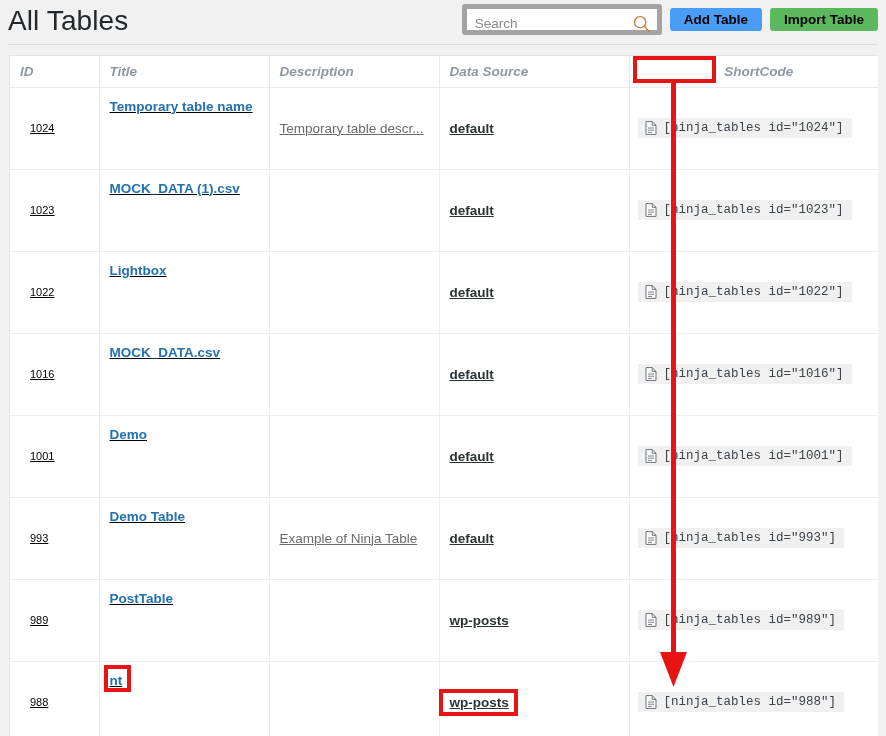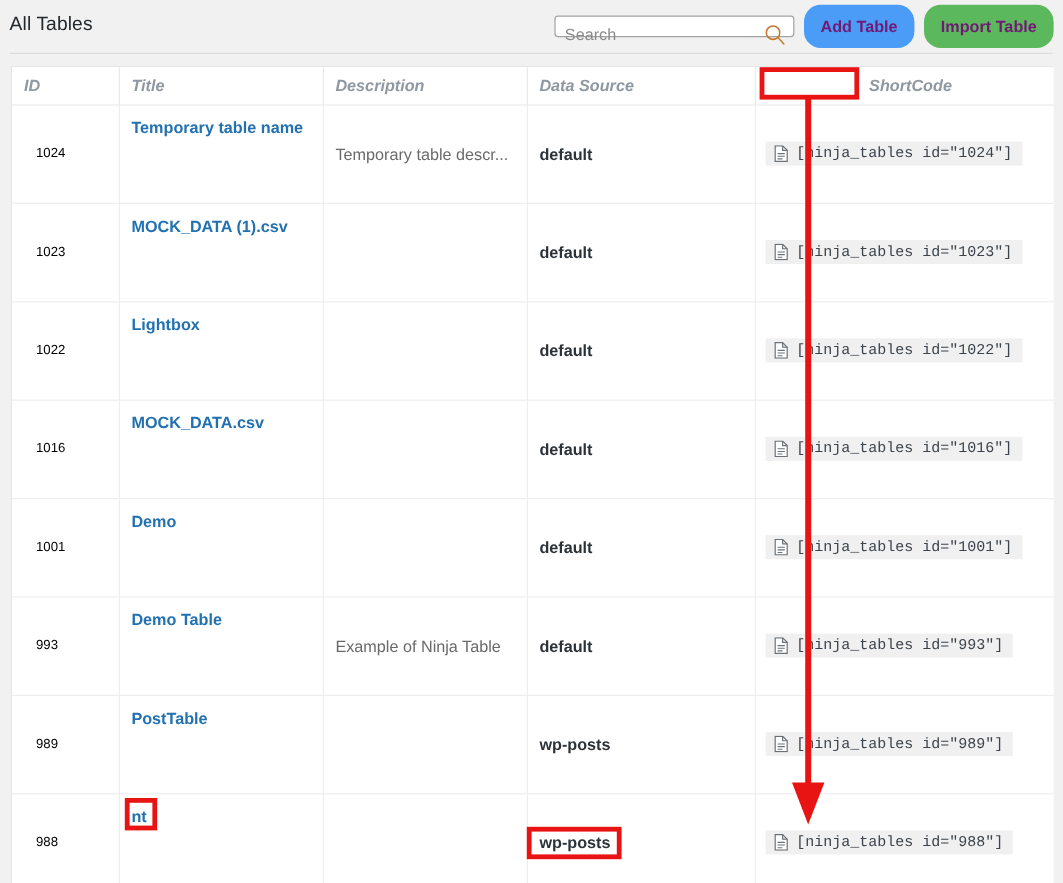--- a/index.html
+++ b/index.html
@@ -10,52 +10,52 @@
     overflow: hidden;
   }
   #root { position: relative; width: 886px; height: 736px; background: #f1f1f1; }
 
   
   .header {
     position: absolute; left: 0; top: 0; width: 886px; height: 46px;
   }
   .page-title {
     position: absolute; left: 8px; top: 6px;
-    font-size: 16px; font-weight: 400; color: #23282d;
+    font-size: 28px; font-weight: 400; color: #23282d;
     letter-spacing: 0.1px; line-height: 30px;
   }
   .header-actions {
     position: absolute; right: 8px; top: 4px;
     display: flex; align-items: center; gap: 8px;
   }
   .search-wrap {
     position: relative;
-    width: 200px; height: 18px;
+    width: 200px; height: 31px;
     background: #fff;
-    border: 1px solid #a3a3a3;
+    border: 5px solid #a3a3a3;
     border-radius: 3px;
   }
   .search-input {
     position: absolute; left: 0; top: 0;
     width: 176px; height: 29px;
     border: 0; outline: none; background: transparent;
     padding: 0 6px 0 8px;
     font-family: "Liberation Sans", sans-serif;
     font-size: 13.5px; color: #444;
   }
   .search-input::placeholder { color: #8a8a8a; opacity: 1; }
   .search-icon {
     position: absolute; right: 6px; top: 6px;
     width: 18px; height: 18px;
     display: flex; align-items: center; justify-content: center;
   }
   .btn {
-    height: 36px; padding: 0 14px;
-    border: 0; border-radius: 14px;
-    color: #701a75; font-size: 13.5px; font-weight: 700;
+    height: 23px; padding: 0 14px;
+    border: 0; border-radius: 3px;
+    color: #000000; font-size: 13.5px; font-weight: 700;
     font-family: "Liberation Sans", sans-serif;
     cursor: pointer; display: flex; align-items: center; justify-content: center;
     white-space: nowrap;
   }
   .btn-add { background: #4a9cf6; }
   .btn-import { background: #5cb85c; }
 
   .header-divider {
     position: absolute; left: 8px; top: 44px;
     width: 869px; height: 1px; background: #dcdcde;
@@ -91,20 +91,21 @@
   thead th:last-child { border-right: 0; text-align: center; }
 
   tbody td {
     height: 82px;
     vertical-align: middle;
     padding: 0 0 0 10px;
     border-right: 1px solid #eceef0;
     border-bottom: 1px solid #eceef0;
     font-size: 13.5px;
     background: #fff;
+    text-decoration: underline;
   }
   tbody td:last-child { border-right: 0; }
 
   td.cell-id { color: #000000; font-size: 11px; padding-left: 20px; }
   td.cell-title { vertical-align: top; padding-top: 11px; }
   .title-link {
     color: #2271b1; font-weight: 700; font-size: 13.5px;
     text-decoration: none; cursor: pointer;
   }
   td.cell-desc { color: #6a6a6a; }

